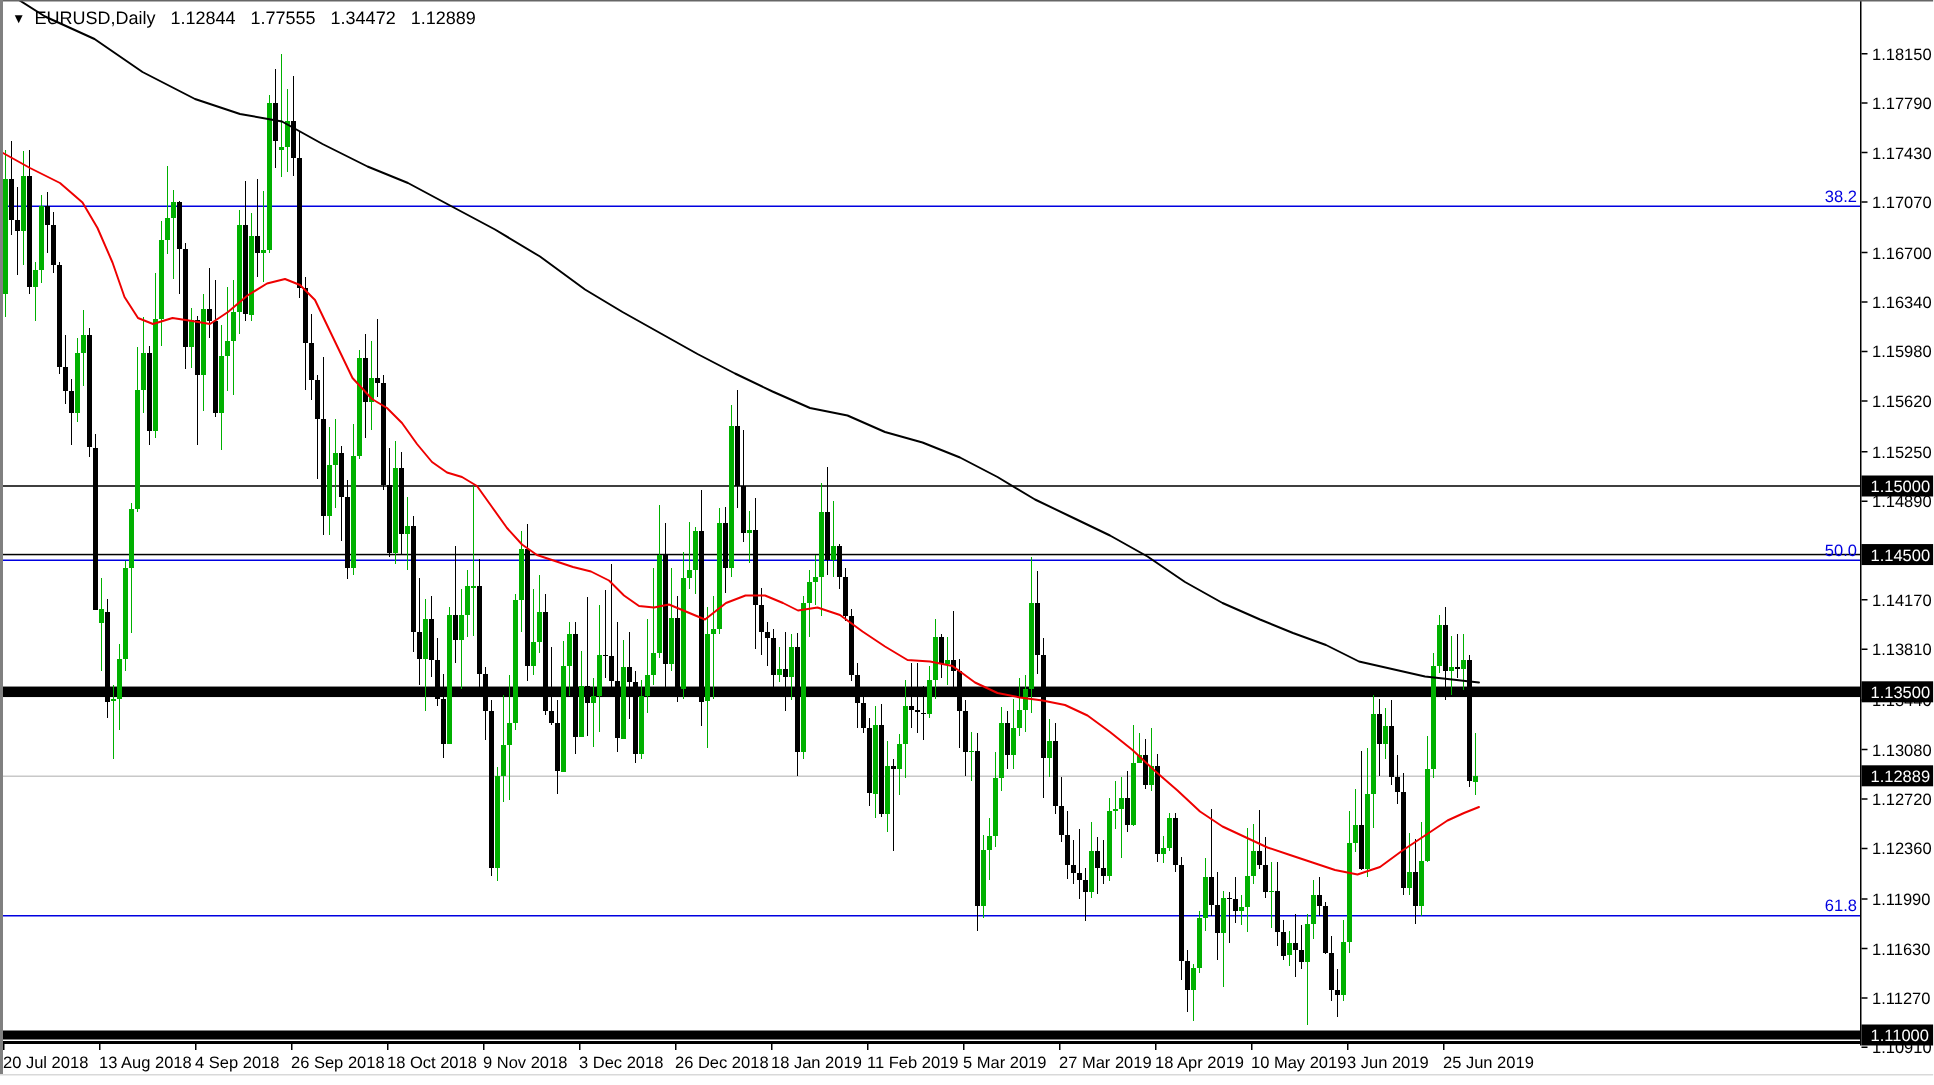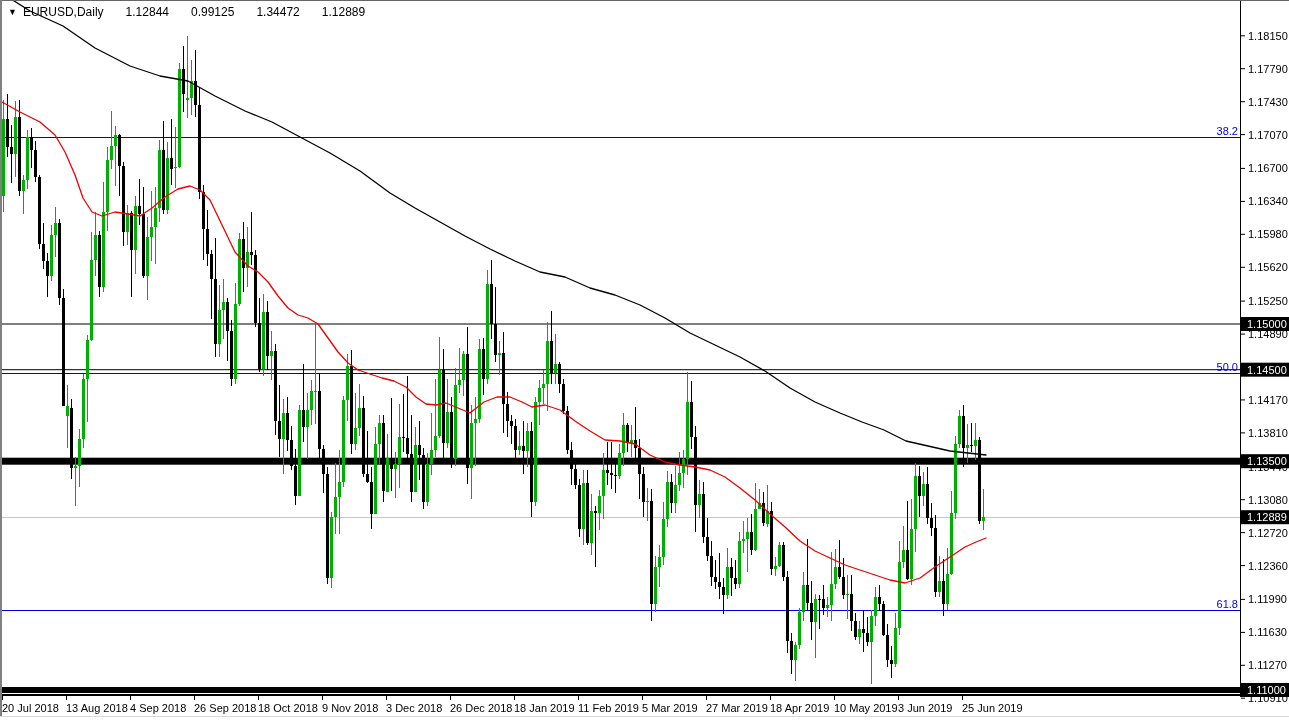--- a/index.html
+++ b/index.html
@@ -1,30 +1,30 @@
 <!DOCTYPE html>
 <html><head>
 <meta charset="utf-8">
 <style>
   html,body{margin:0;padding:0;background:#fff;}
   #app{position:relative;width:1289px;height:723px;background:#fff;overflow:hidden;
        font-family:"Liberation Sans",sans-serif;}
   #titlebar{position:absolute;left:8px;top:5px;z-index:5;font-size:12px;color:#000;
             display:flex;align-items:center;gap:6px;white-space:pre;}
   #titlebar .tri{font-size:9px;line-height:1;}
-  #titlebar .num{margin-left:16px;text-align:right;}
+  #titlebar .num{margin-left:4px;text-align:right;}
   svg{position:absolute;left:0;top:0;}
   text{font-family:"Liberation Sans",sans-serif;}
 </style>
 </head>
 <body>
 
 <div id="app">
   <div id="titlebar">
-    <span class="tri">▼</span><span>EURUSD,Daily</span><span class="num">1.12844</span><span class="num">0.99125</span><span class="num">1.34472</span><span class="num">1.12889</span>
+    <span class="tri">▼</span><span>EURUSD,Daily</span><span class="num">1.12844</span><span class="num">1.77555</span><span class="num">1.34472</span><span class="num">1.12889</span>
   </div>
   <svg id="chart" width="1289" height="723" viewBox="0 0 1289 723">
       <rect x="0" y="0" width="1289" height="723" fill="#fff"></rect>
       <rect x="0" y="323.5" width="1240" height="1" fill="#000000"></rect>
       <rect x="0" y="369.2" width="1240" height="1" fill="#000000"></rect>
       <rect x="0" y="457.7" width="1240" height="7" fill="#000000"></rect>
       <rect x="0" y="687.0" width="1240" height="6" fill="#000000"></rect>
       <line x1="0" y1="137.5" x2="1240" y2="137.5" stroke="#0000E0" stroke-width="1"></line>
       <text x="1238" y="134.5" fill="#0000E0" font-size="11" text-anchor="end">38.2</text>
       <line x1="0" y1="373.5" x2="1240" y2="373.5" stroke="#0000E0" stroke-width="1"></line>

